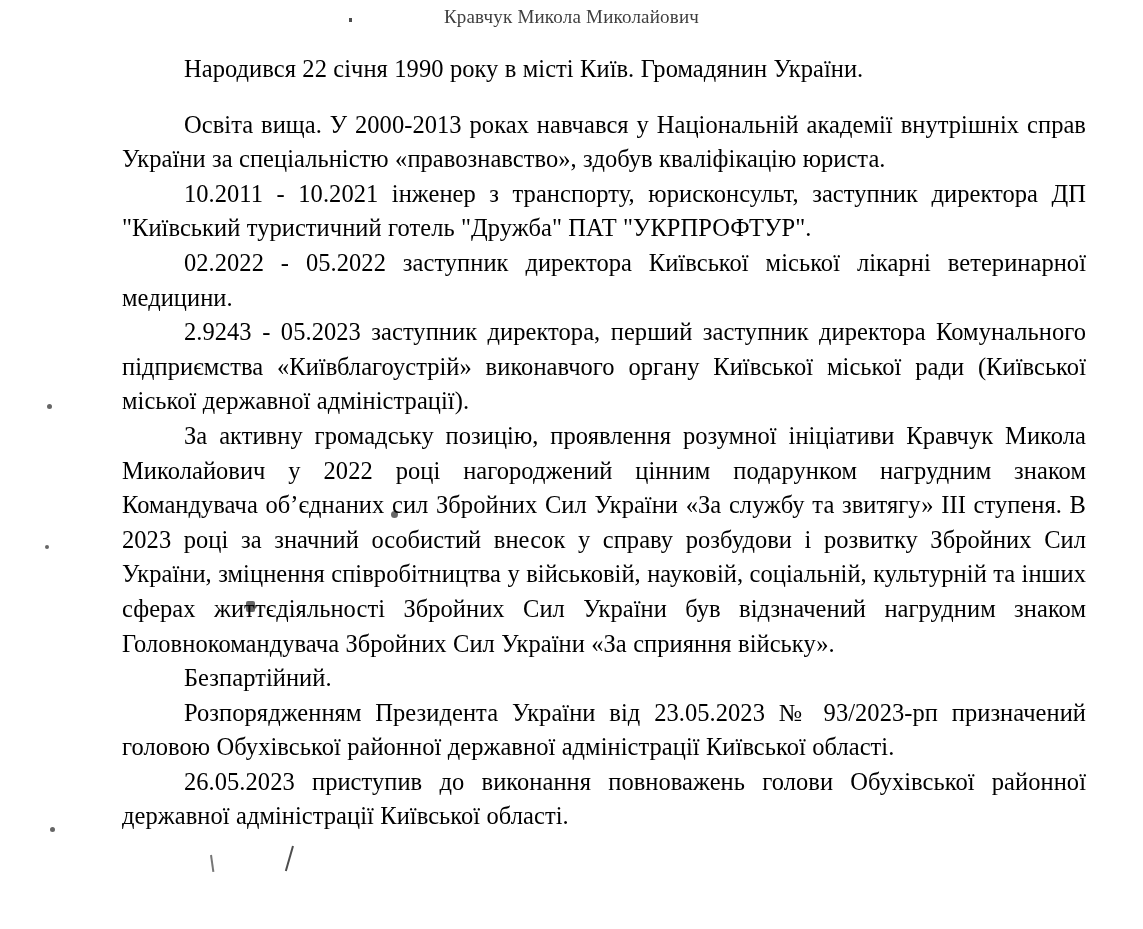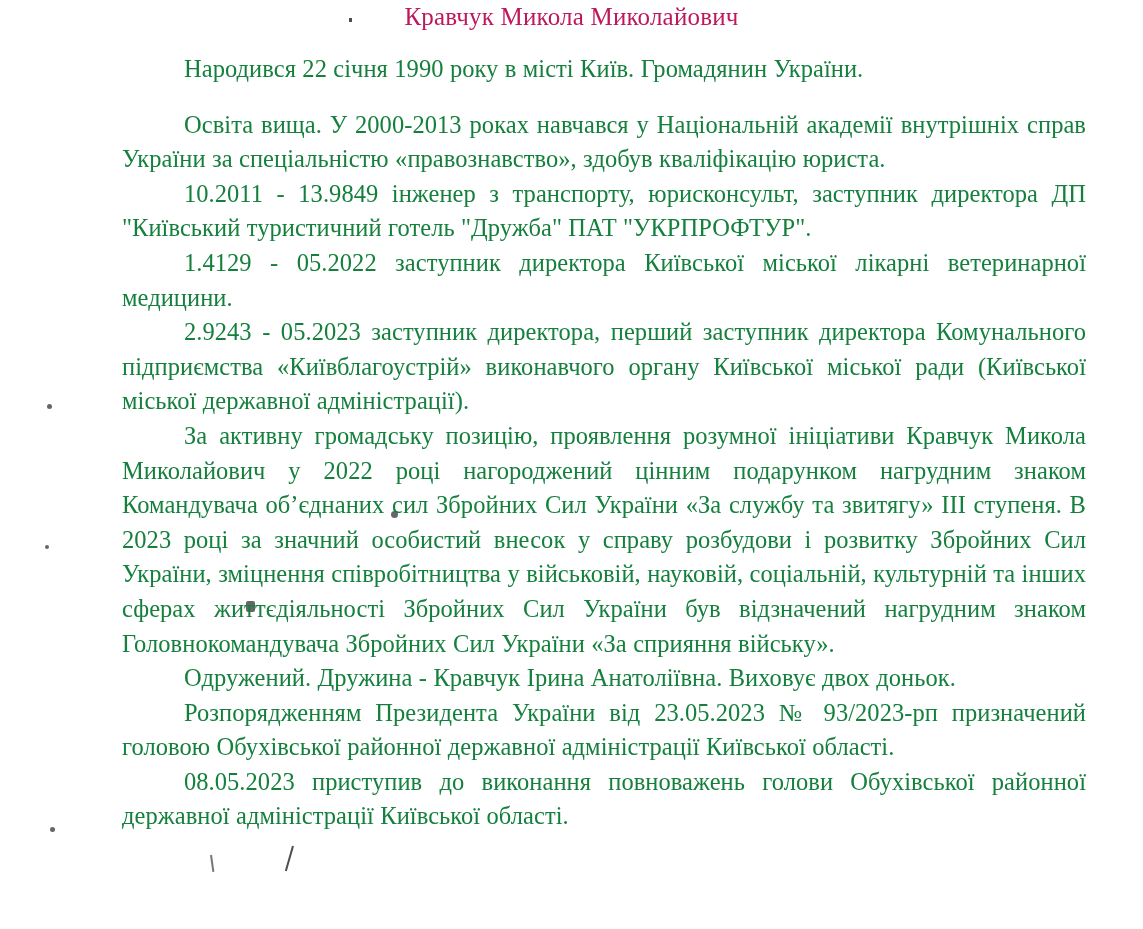--- a/index.html
+++ b/index.html
@@ -20,43 +20,43 @@
     -webkit-font-smoothing: none;
   }
 
   
   .doc-title {
     position: absolute;
     top: 2px;
     left: 0;
     width: 1143px;
     text-align: center;
-    font-size: 25px;
+    font-size: 19px;
     line-height: 30px;
     letter-spacing: 0.2px;
-    color: #be185d;
+    color: #404040;
     white-space: nowrap;
   }
 
   
   .body-block {
     position: absolute;
     left: 122px;
     top: 52px;
     width: 964px;
   }
 
   .para {
     margin: 0;
     font-size: 24.5px;
     line-height: 34.6px;
     text-align: justify;
     text-justify: inter-word;
     text-indent: 62px;
-    color: #15803d;
+    color: #000000;
     letter-spacing: 0.05px;
     word-spacing: 0.2px;
   }
 
   
   .sp-1 { margin-top: 21px; }
   .sp-0 { margin-top: 0; }
 
   
   .speck {
@@ -105,29 +105,29 @@
 
   <div class="pen-stroke" style="left:292px; top:846px; height:26px;"></div>
   <div class="pen-stroke-2" style="left:210px; top:855px; height:17px;"></div>
 
   <div class="body-block">
 
     <p class="para sp-0" style="margin-top:0;">Народився 22 січня 1990 року в  місті Київ. Громадянин України.</p>
 
     <p class="para sp-1">Освіта вища. У 2000-2013 роках навчався у   Національній академії внутрішніх справ України за   спеціальністю «правознавство», здобув кваліфікацію юриста.</p>
 
-    <p class="para sp-0">10.2011 - 13.9849 інженер з транспорту, юрисконсульт, заступник директора ДП "Київський туристичний  готель "Дружба" ПАТ  "УКРПРОФТУР".</p>
+    <p class="para sp-0">10.2011 - 10.2021 інженер з транспорту, юрисконсульт, заступник директора ДП "Київський туристичний  готель "Дружба" ПАТ  "УКРПРОФТУР".</p>
 
-    <p class="para sp-0">1.4129 - 05.2022 заступник директора   Київської міської лікарні ветеринарної  медицини.</p>
+    <p class="para sp-0">02.2022 - 05.2022 заступник директора   Київської міської лікарні ветеринарної  медицини.</p>
 
     <p class="para sp-0">2.9243 - 05.2023  заступник директора, перший заступник директора Комунального  підприємства «Київблагоустрій» виконавчого органу Київської міської ради (Київської міської державної адміністрації).</p>
 
     <p class="para sp-0">За активну громадську позицію, проявлення  розумної ініціативи Кравчук Микола Миколайович у 2022 році  нагороджений цінним подарунком нагрудним знаком Командувача об’єднаних сил Збройних Сил України «За службу та звитягу» III ступеня.  В  2023 році за значний особистий внесок у справу розбудови і розвитку Збройних Сил України, зміцнення співробітництва у військовій, науковій, соціальній, культурній та інших сферах життєдіяльності Збройних Сил України  був відзначений нагрудним знаком Головнокомандувача Збройних Сил України «За сприяння війську».</p>
 
+    <p class="para sp-0">Безпартійний.</p>
 
-    <p class="para sp-0">Одружений. Дружина - Кравчук Ірина Анатоліївна.  Виховує двох доньок.</p>
 
     <p class="para sp-0">Розпорядженням Президента України від 23.05.2023 № 93/2023-рп призначений  головою Обухівської районної державної адміністрації Київської області.</p>
 
-    <p class="para sp-0">08.05.2023  приступив до виконання  повноважень  голови Обухівської районної державної адміністрації Київської області.</p>
+    <p class="para sp-0">26.05.2023  приступив до виконання  повноважень  голови Обухівської районної державної адміністрації Київської області.</p>
 
   </div>
 </div>
 
 </body></html>

